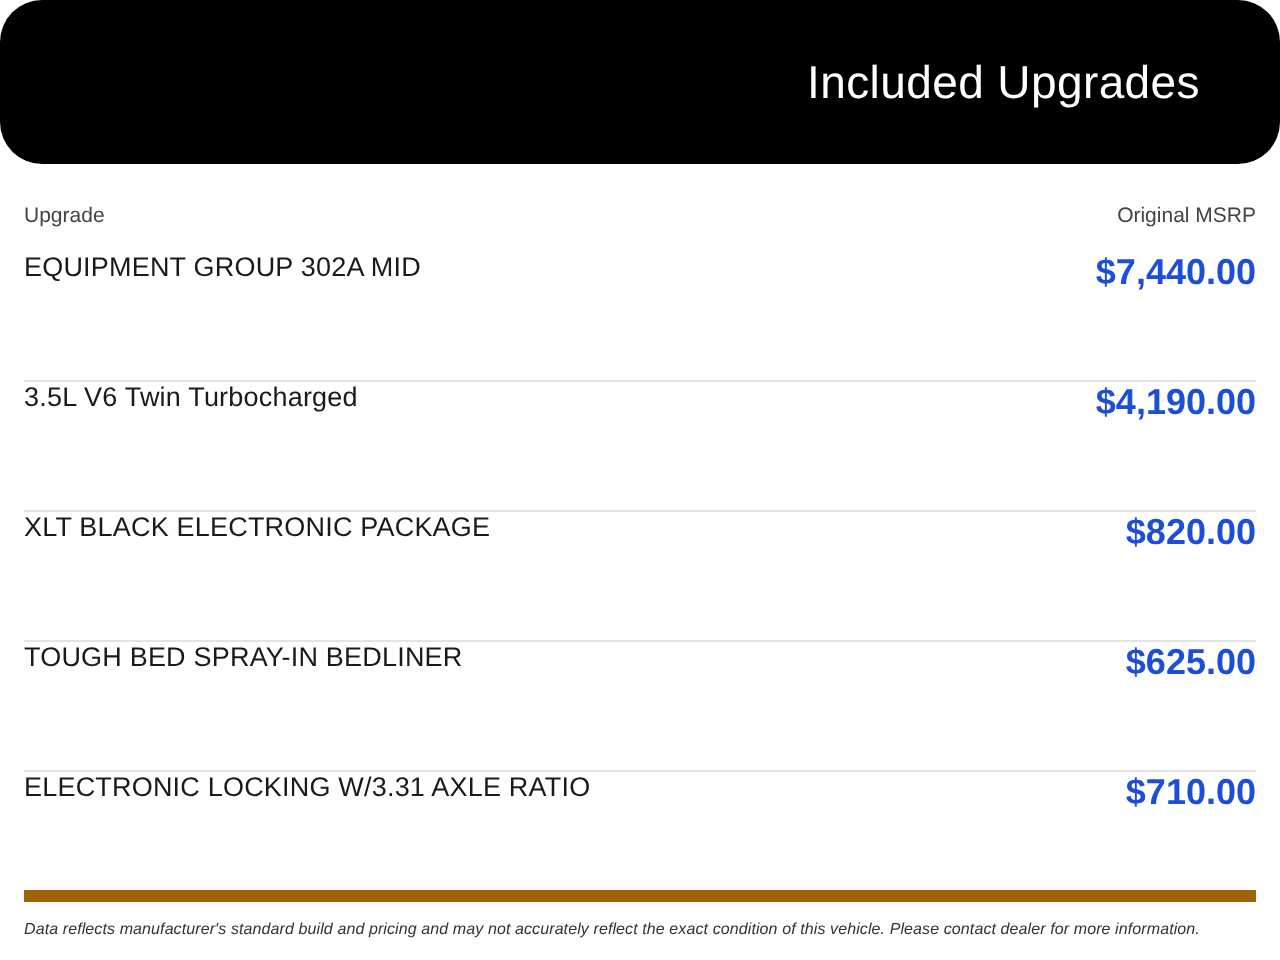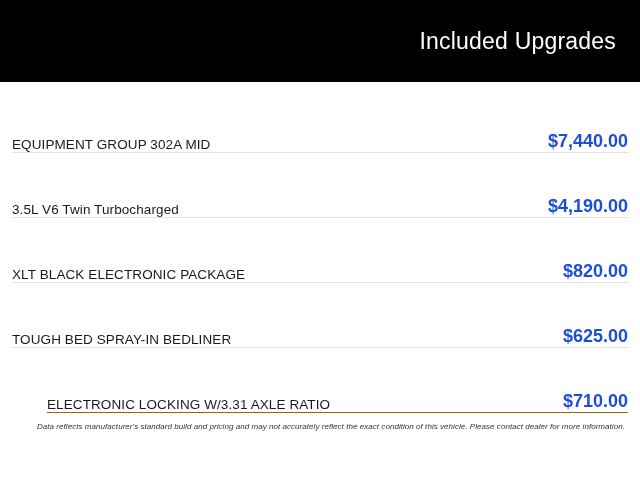--- a/index.html
+++ b/index.html
@@ -19,22 +19,23 @@
     width: 640px;
     height: 480px;
     box-sizing: border-box;
   }
   .header-bar {
     height: 82px;
     background: #000000;
     display: flex;
     align-items: center;
     justify-content: flex-end;
-    padding: 0 24px;
+    padding: 0 40px;
     box-sizing: border-box;
+    border-radius: 21px;
   }
   .header-title {
     color: #ffffff;
     font-size: 23px;
     font-weight: 400;
     letter-spacing: 0.2px;
     line-height: 1;
   }
   .content {
     padding: 0 12px;
@@ -55,63 +56,65 @@
   .col-head .right {
     font-size: 10.5px;
     color: #444444;
     font-weight: 400;
   }
   .rows {
     margin-top: 6px;
   }
   .row {
     display: flex;
-    align-items: flex-end;
+    align-items: flex-start;
     justify-content: space-between;
     height: 65px;
     border-bottom: 1px solid #e3e3e3;
     box-sizing: border-box;
   }
   .row:last-child {
-    border-bottom: 1px solid #a16207;
-    margin-left: 35px;
+    border-bottom: 6px solid #a16207;
   }
   .row-name {
     font-size: 13.5px;
     font-weight: 400;
     color: #1a1a1a;
     letter-spacing: 0.1px;
   }
   .row-price {
     font-size: 18px;
     font-weight: bold;
     color: #1d4ed8;
     white-space: nowrap;
   }
   .disclaimer {
     padding-top: 9px;
     font-size: 8px;
     font-style: italic;
     color: #333333;
     line-height: 1.3;
     letter-spacing: 0.05px;
-    margin-left: 25px;
   }
 </style>
 </head>
 <body>
 
 <div class="page">
 
   <div class="header-bar">
     <div class="header-title">Included Upgrades</div>
   </div>
 
   <div class="content">
 
+    <div class="col-head">
+      <div class="left">Upgrade</div>
+      <div class="right">Original MSRP</div>
+    </div>
 
     <div class="rows">
 
       <div class="row">
         <div class="row-name">EQUIPMENT GROUP 302A MID</div>
         <div class="row-price">$7,440.00</div>
       </div>
 
       <div class="row">
         <div class="row-name">3.5L V6 Twin Turbocharged</div>

